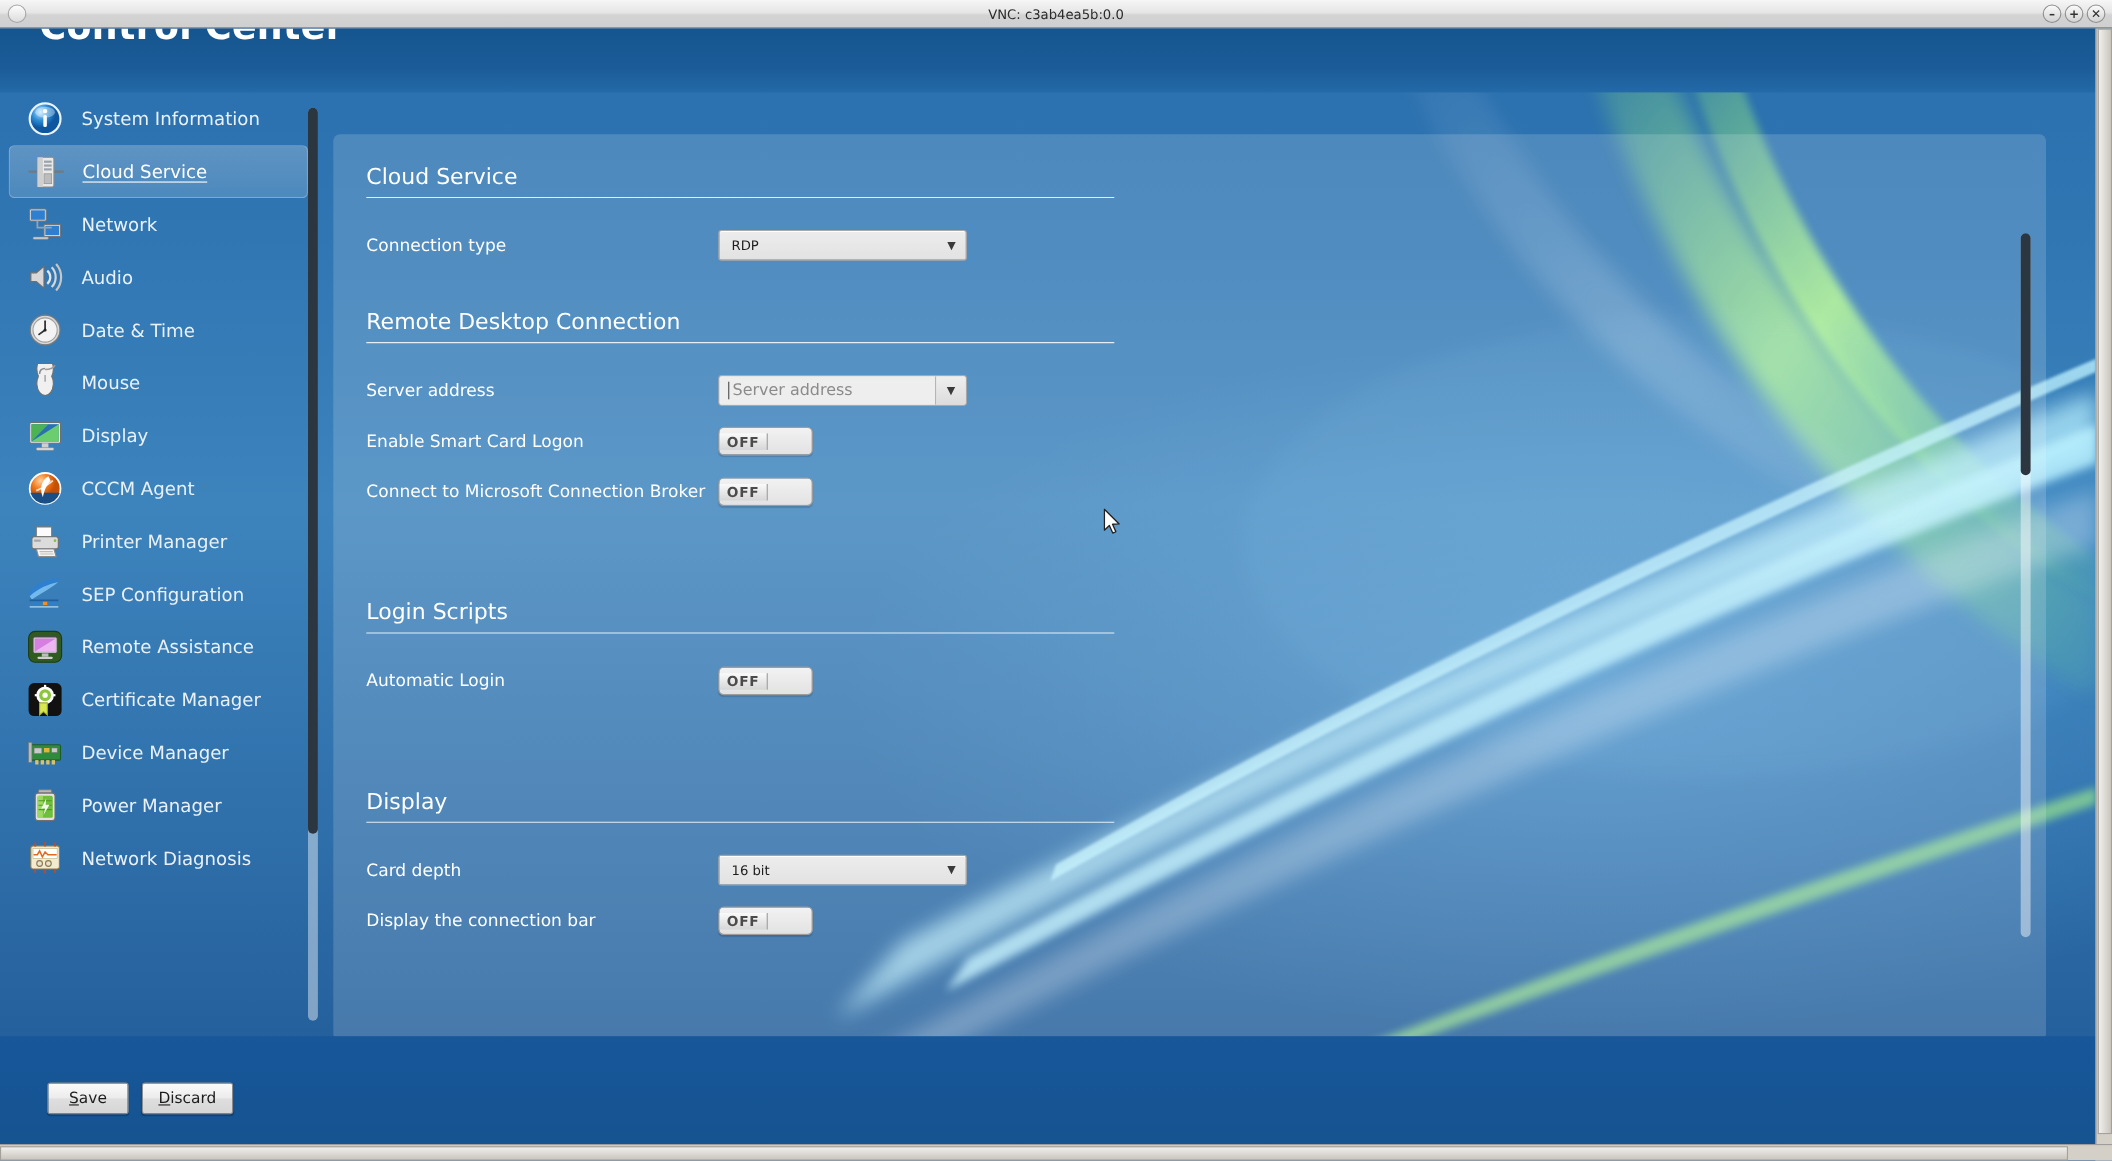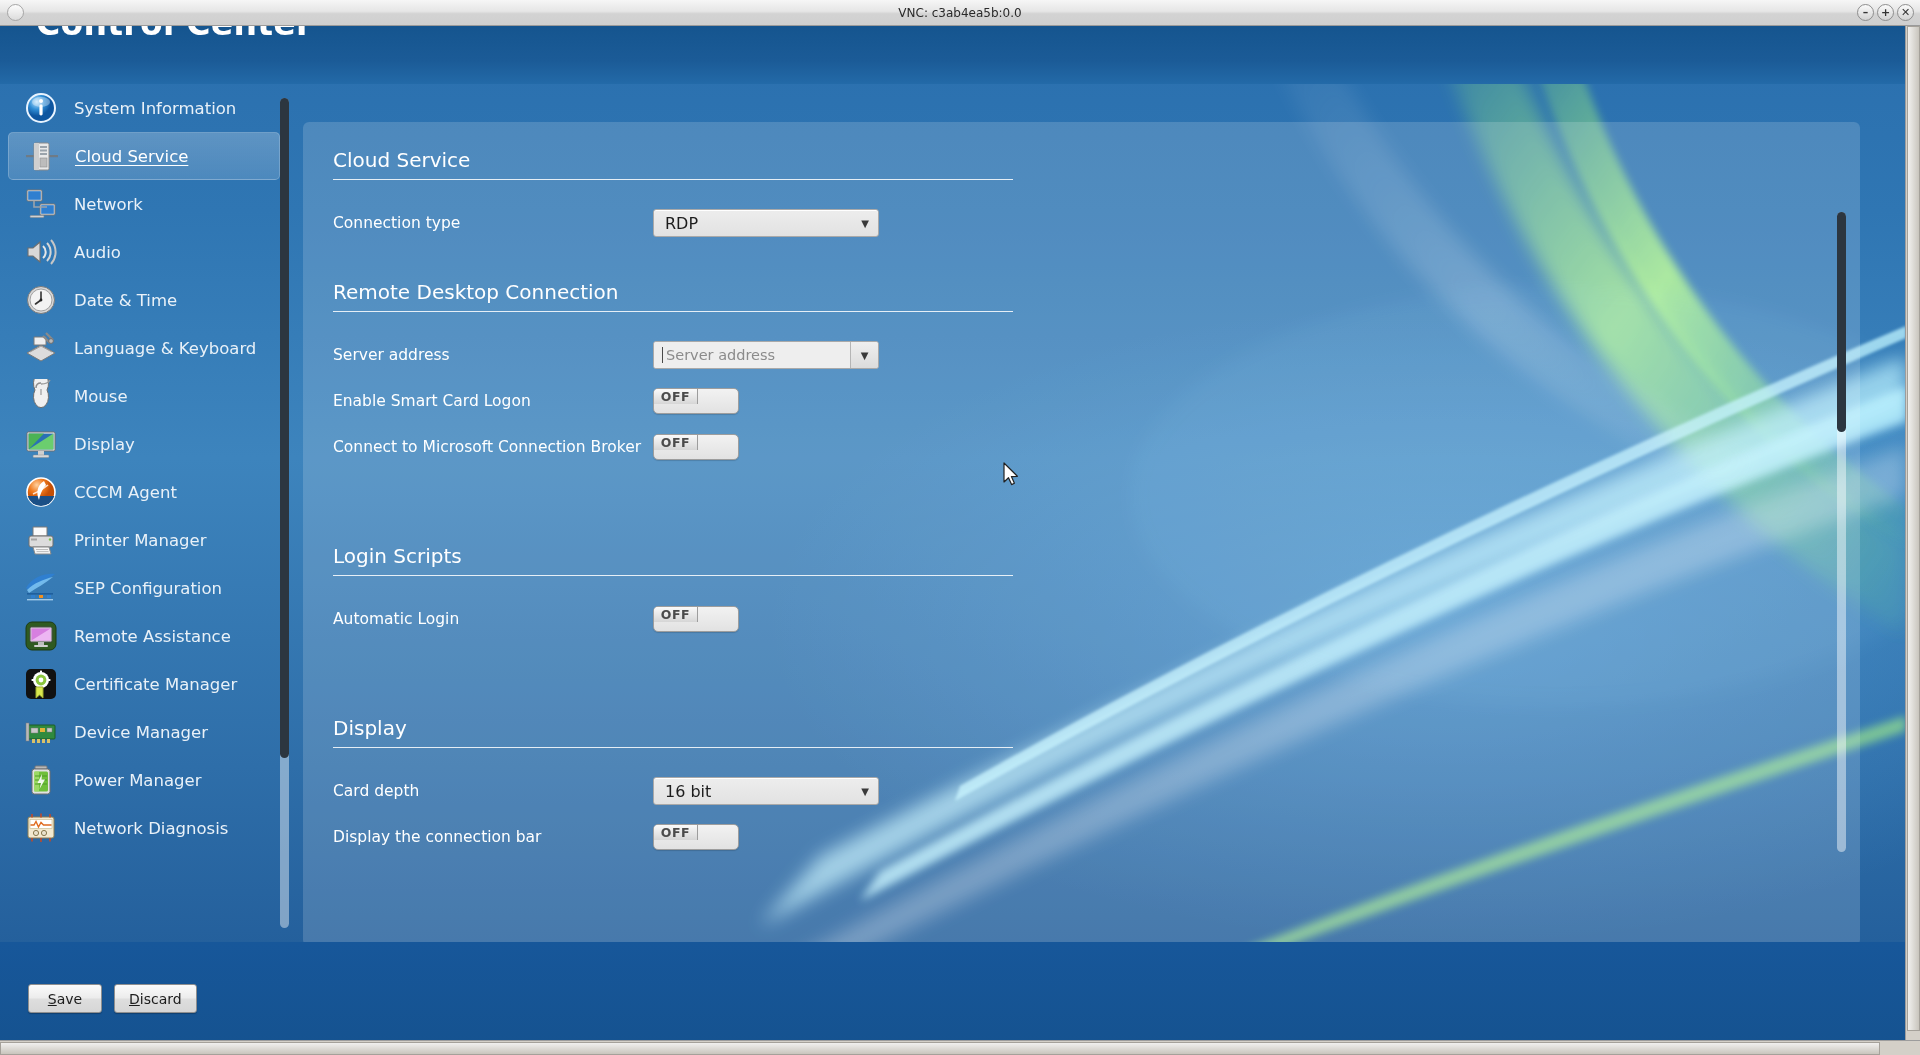--- a/index.html
+++ b/index.html
@@ -144,21 +144,21 @@
     width: 226px; height: 28px;
     display: flex; align-items: center;
     background: linear-gradient(to bottom, #ededed, #e2e2e2);
     border: 1px solid #a9a9a9;
     border-radius: 3px;
     box-shadow: inset 0 1px 0 #ffffff;
     position: relative;
   }
   .combo .combo-text {
     flex: 1; padding-left: 11px;
-    font-size: 16px; color: #1d1d1d;
+    font-size: 12px; color: #1d1d1d;
     white-space: nowrap; overflow: hidden;
   }
   .combo .combo-arrow {
     width: 26px; height: 100%;
     display: flex; align-items: center; justify-content: center;
     font-size: 10px; color: #3a3a3a;
   }
 
   
   .combo-entry {
@@ -189,21 +189,21 @@
     display: flex; align-items: center; justify-content: center;
     font-size: 10px; color: #3a3a3a;
   }
 
   
   .toggle {
     width: 86px; height: 26px;
     border: 1px solid #9d9d9d;
     border-radius: 5px;
     background: linear-gradient(to bottom, #f2f2f2, #e2e2e2);
-    display: flex; align-items: flex-start;
+    display: flex; align-items: center;
     overflow: hidden;
     box-shadow: 0 1px 1px rgba(0,0,0,0.15);
   }
   .toggle .knob {
     width: 44px;
     background: linear-gradient(to bottom, #fafafa, #d6d6d6);
     border-right: 1px solid #9d9d9d;
     display: flex; align-items: center; justify-content: center;
     font-size: 12.5px; font-weight: bold; color: #4b4b4b;
     letter-spacing: 0.6px;
@@ -224,21 +224,21 @@
     position: absolute; left: 0; top: 0; width: 9px; height: 220px;
     border-radius: 5px;
     background: #2c3640;
   }
 
   
   #bottom-bar {
     position: absolute; left: 0; bottom: 0; width: 1906px; height: 113px;
     background: linear-gradient(to bottom, #17579a 0%, #15528f 100%);
     display: flex; align-items: center;
-    padding-left: 28px; gap: 12px;
+    padding-left: 43px; gap: 12px;
   }
   .btn {
     min-width: 74px; height: 29px;
     padding: 0 14px;
     background: linear-gradient(to bottom, #fbfbfb 0%, #ececec 48%, #dedede 52%, #d6d6d6 100%);
     border: 1px solid #8f8f8f;
     border-radius: 3px;
     font-size: 14px; color: #1c1c1c;
     display: flex; align-items: center; justify-content: center;
     box-shadow: 0 1px 1px rgba(0,0,0,0.25);
@@ -425,32 +425,20 @@
       <path d="M17 17 L17 9" stroke="#333" stroke-width="1.6" stroke-linecap="round"></path>
       <path d="M17 17 L11.5 21" stroke="#333" stroke-width="1.6" stroke-linecap="round"></path>
       <circle cx="17" cy="17" r="1.4" fill="#222"></circle>
             </svg>
           </span>
           <span class="nav-label">Date &amp; Time</span>
         </div>
         <div class="nav-item">
           <span class="nav-icon">
             <svg class="ic" viewBox="0 0 34 34">
-      <path d="M3 22 L17 14 L31 22 L17 30 Z" fill="#dcdcdc" stroke="#7a7a7a"></path>
-      <path d="M6 21 L17 15 L28 21" stroke="#9a9a9a" fill="none"></path>
-      <path d="M10 6 L22 6 L22 14 L10 14 Z" fill="#efefef" stroke="#7a7a7a"></path>
-      <path d="M19 5 L26 12 M22 2 L29 9" stroke="#8a8a8a" stroke-width="2.2"></path>
-      <circle cx="27" cy="10" r="2.4" fill="#b9b9b9" stroke="#6f6f6f"></circle>
-            </svg>
-          </span>
-          <span class="nav-label">Language &amp; Keyboard</span>
-        </div>
-        <div class="nav-item">
-          <span class="nav-icon">
-            <svg class="ic" viewBox="0 0 34 34">
       <path d="M11 11 a7.5 11 0 1 0 12 0 a7.5 11 0 1 0 -12 0" fill="#f0f0f0" stroke="#6f6f6f"></path>
       <path d="M17 10 v6" stroke="#9a9a9a" stroke-width="1.2"></path>
       <path d="M17 10 a5 6 0 0 1 0 0 M17 4 C14 4 12 6 12 9" stroke="#8d8d8d" stroke-width="1.4" fill="none"></path>
       <path d="M17 5 C22 5 25 3 26 1" stroke="#9a9a9a" stroke-width="1.4" fill="none"></path>
             </svg>
           </span>
           <span class="nav-label">Mouse</span>
         </div>
         <div class="nav-item">
           <span class="nav-icon">

